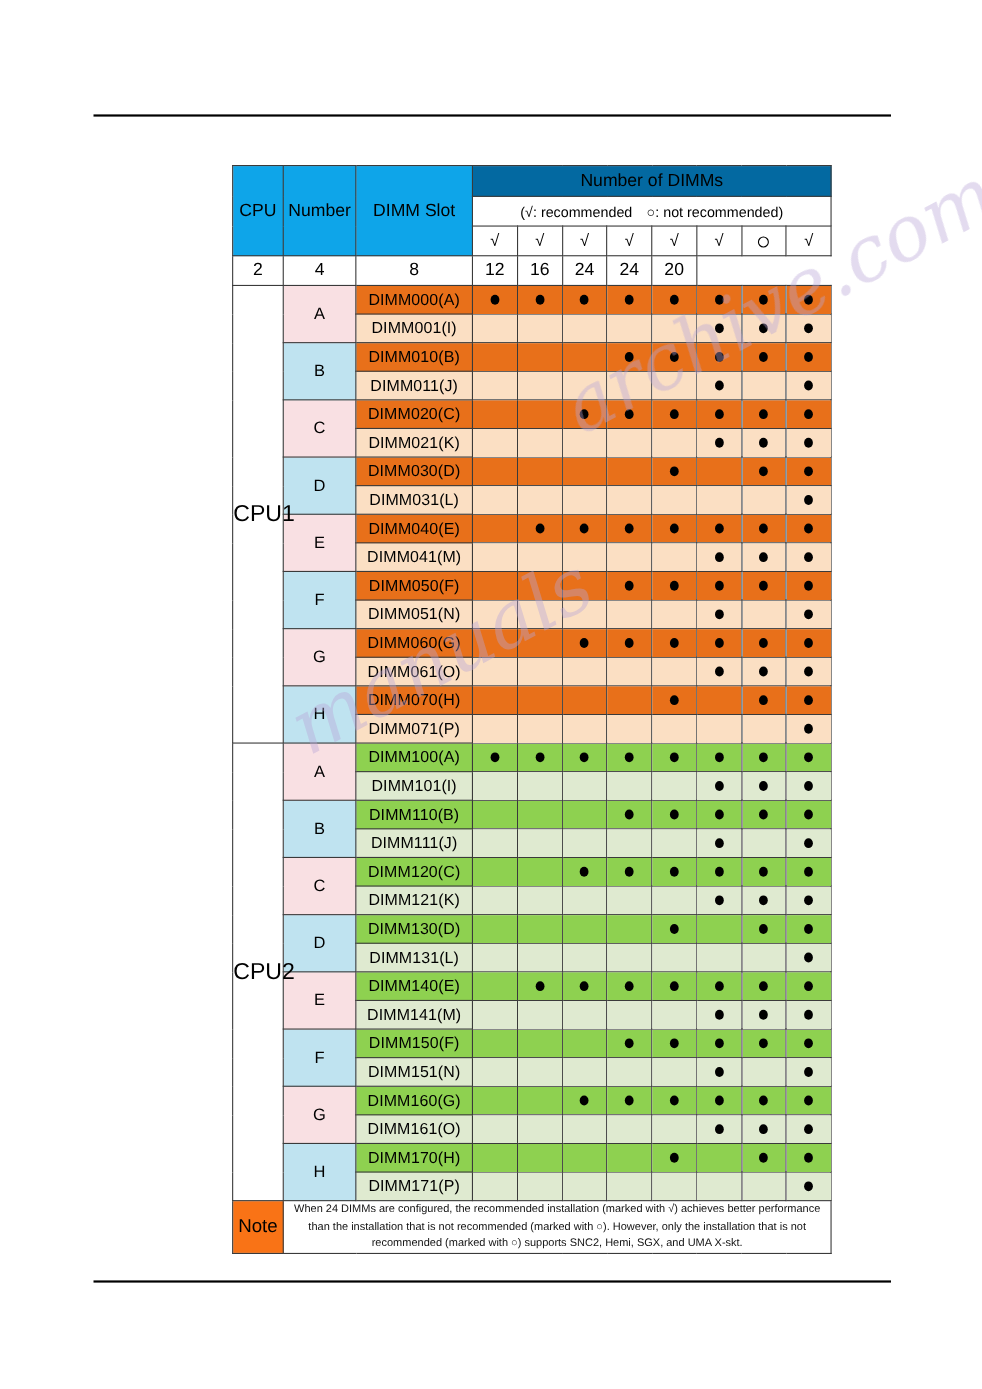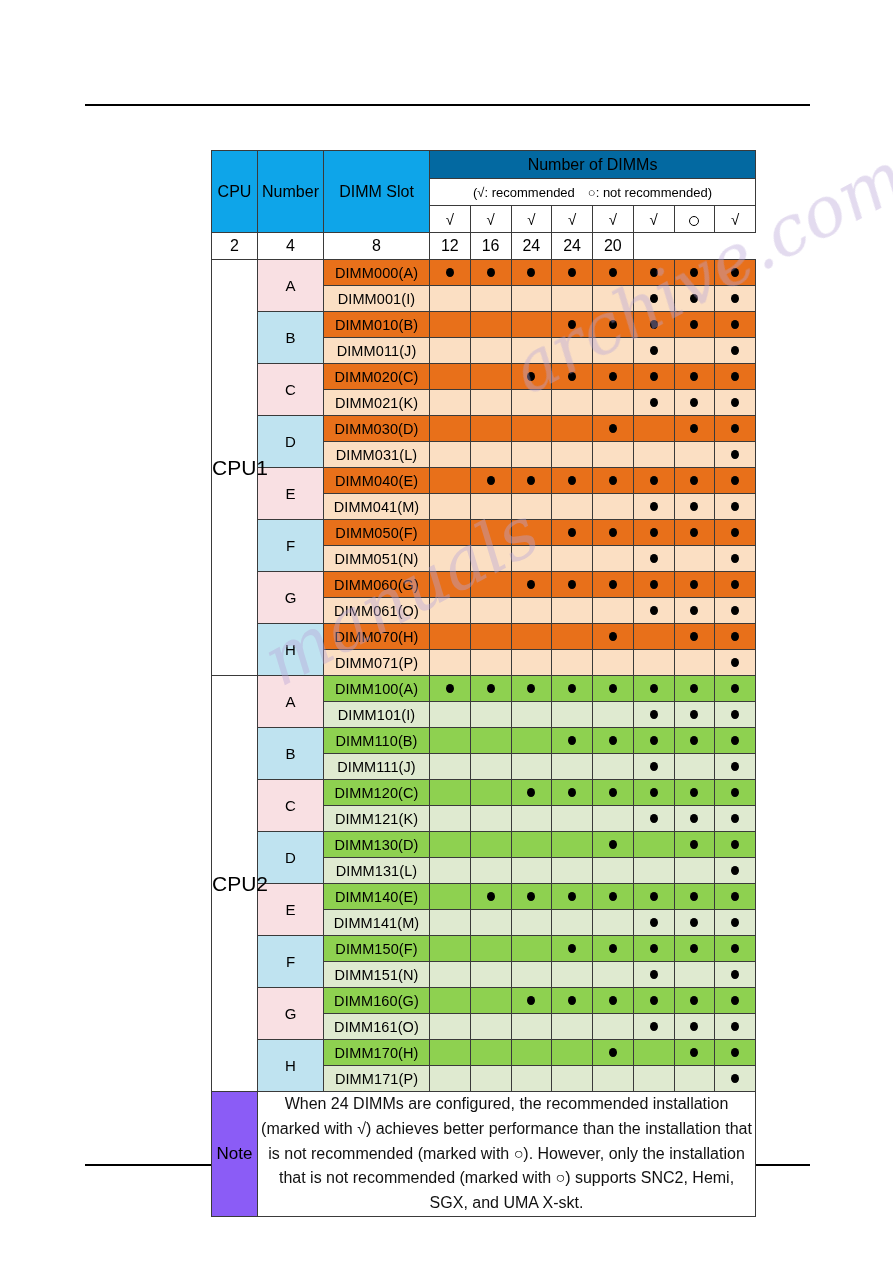--- a/index.html
+++ b/index.html
@@ -164,26 +164,26 @@
     height: 9px;
     border-radius: 50%;
     background: #000000;
     margin: 0 auto;
   }
 
   
   .note-label {
     font-size: 17px;
     font-weight: bold;
-    background: #8b5cf6;
+    background: #f97316;
   }
   .note-body {
     background: #ffffff;
     text-align: left;
-    font-size: 16px;
+    font-size: 10px;
     line-height: 1.55;
     padding: 5px 7px 5px 8px;
     color: #111;
   }
 </style>
 </head>
 <body>
 
 <div class="page-rule top"></div>
 <div class="page-rule bottom"></div>

